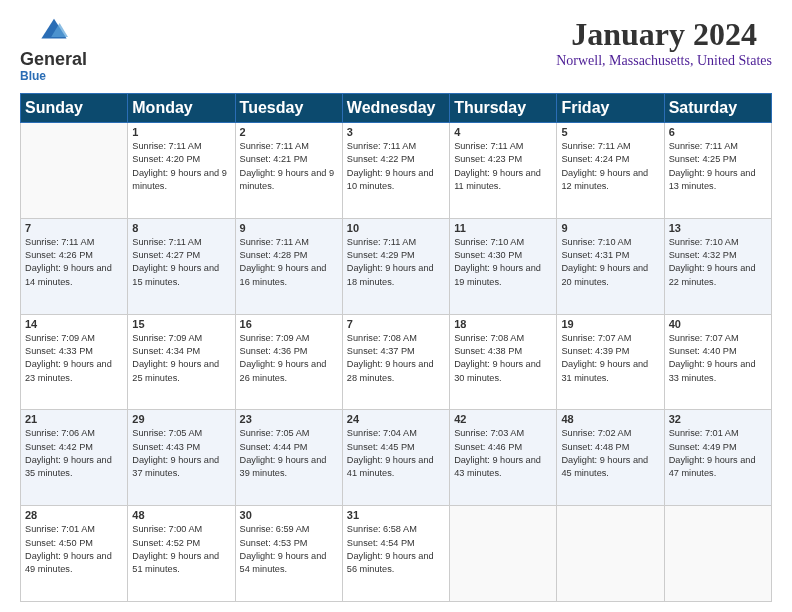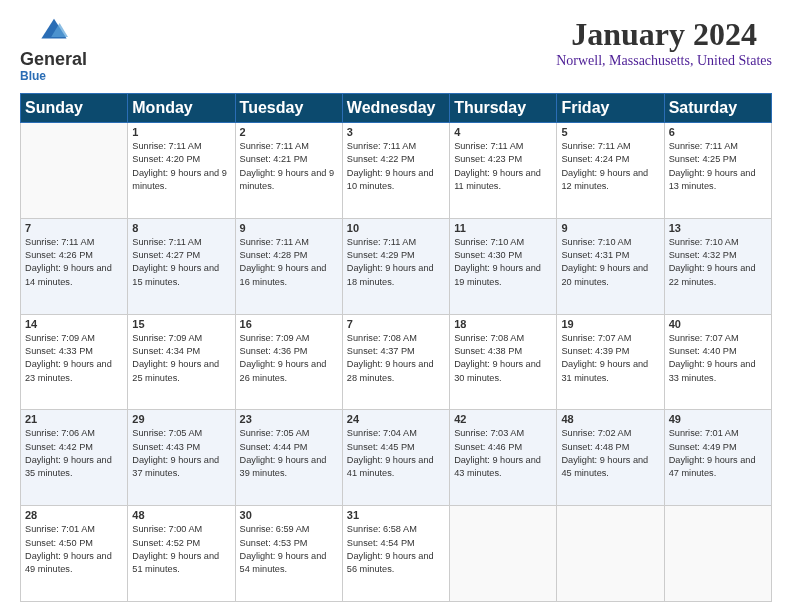--- a/index.html
+++ b/index.html
@@ -243,21 +243,21 @@
           </td>
           <td>
             <span class="day-num">42</span>
             <div class="day-info">Sunrise: 7:03 AM<br>Sunset: 4:46 PM<br>Daylight: 9 hours and 43 minutes.</div>
           </td>
           <td>
             <span class="day-num">48</span>
             <div class="day-info">Sunrise: 7:02 AM<br>Sunset: 4:48 PM<br>Daylight: 9 hours and 45 minutes.</div>
           </td>
           <td>
-            <span class="day-num">49</span>
+            <span class="day-num">32</span>
             <div class="day-info">Sunrise: 7:01 AM<br>Sunset: 4:49 PM<br>Daylight: 9 hours and 47 minutes.</div>
           </td>
         </tr>
         <tr>
           <td>
             <span class="day-num">28</span>
             <div class="day-info">Sunrise: 7:01 AM<br>Sunset: 4:50 PM<br>Daylight: 9 hours and 49 minutes.</div>
           </td>
           <td>
             <span class="day-num">48</span>

